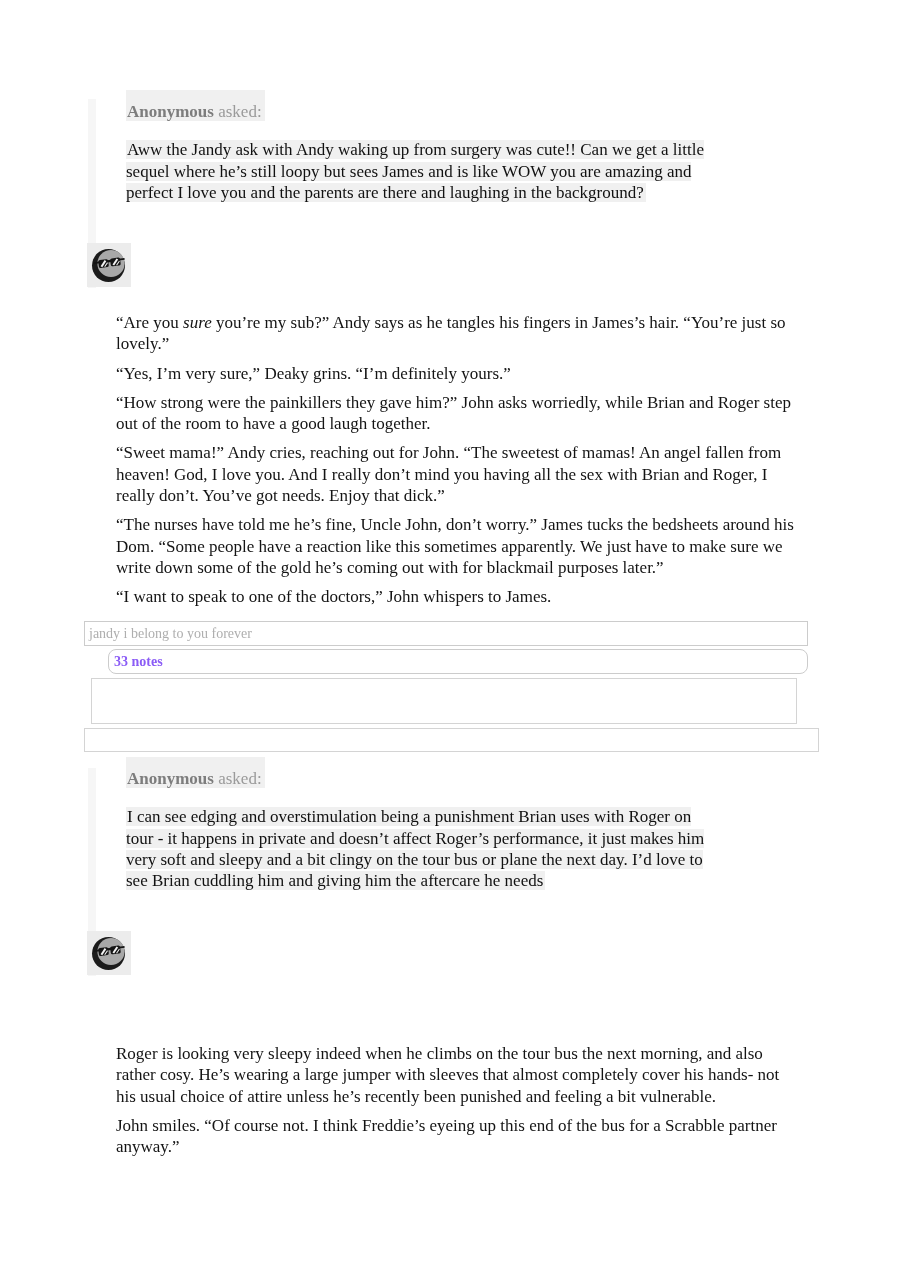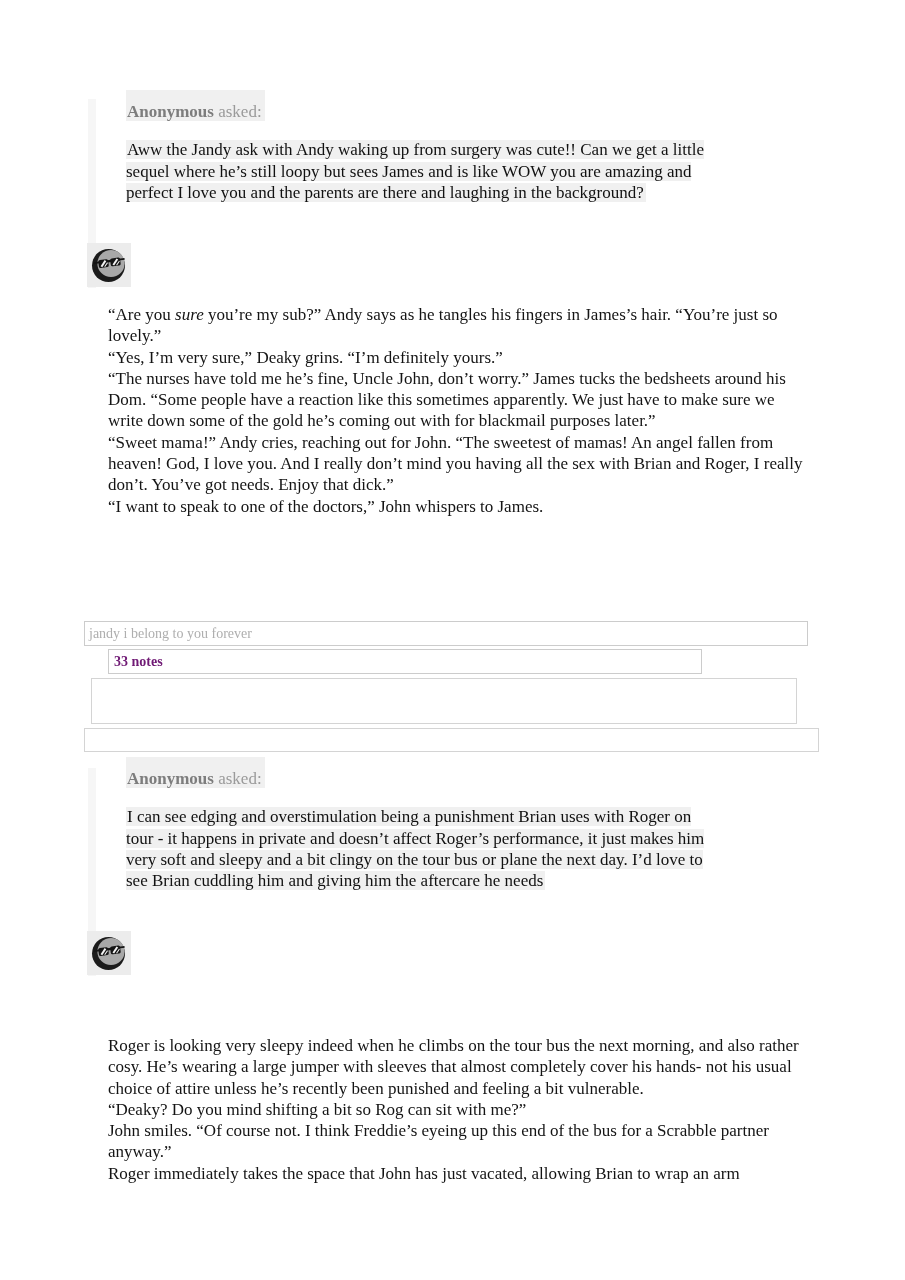--- a/index.html
+++ b/index.html
@@ -46,42 +46,43 @@
   }
   .avatar svg { display: block; }
   .answer {
     position: absolute;
     left: 108px;
     width: 700px;
     font-size: 17px;
     line-height: 21.3px;
     color: #141414;
   }
-  .answer p { margin: 0; }
+  .answer p { margin: 8px; }
   .boxed {
     position: absolute;
     box-sizing: border-box;
     border: 1px solid #cccccc;
     background: #ffffff;
     font-size: 14px;
     line-height: 21px;
     overflow: hidden;
   }
   .tag-box {
     left: 84px; top: 621px; width: 724px; height: 25px;
     color: #aeaeae;
     padding: 1px 4px;
     cursor: pointer;
   }
   .notes-box {
-    left: 108px; top: 649px; width: 594px; height: 25px;
-    color: #701a75;
+    left: 108px; top: 649px; width: 700px; height: 25px;
+    color: #8b5cf6;
     font-weight: bold;
     padding: 1px 5px;
     cursor: pointer;
+    border-radius: 8px;
   }
   .empty-box-1 { left: 91px; top: 678px; width: 706px; height: 46px; border-color: #d4d4d4; }
   .empty-box-2 { left: 84px; top: 728px; width: 735px; height: 24px; border-color: #d4d4d4; }
 </style>
 </head>
 <body>
 
 <div class="page">
 
   <div class="ask-strip" style="top:99px; height:189px;"></div>
@@ -110,22 +111,23 @@
         <line x1="17.2" y1="23.2" x2="20.6" y2="19.4" stroke="#f2f2f2" stroke-width="1"></line>
         <line x1="26" y1="22.6" x2="30.8" y2="17.2" stroke="#f2f2f2" stroke-width="2"></line>
         <line x1="29.2" y1="23.2" x2="32.6" y2="19.4" stroke="#f2f2f2" stroke-width="1"></line>
       </g>
     </svg>
   </div>
 
   <section class="answer" style="top:304px;">
     <p><span>“Are you </span><i>sure</i><span> you’re my sub?” Andy says as he tangles his fingers in James’s hair. “You’re just so lovely.”</span></p>
     <p>“Yes, I’m very sure,” Deaky grins. “I’m definitely yours.”</p>
+    <p>“How strong were the painkillers they gave him?” John asks worriedly, while Brian and Roger step out of the room to have a good laugh together.</p>
+    <p>“Sweet mama!” Andy cries, reaching out for John. “The sweetest of mamas! An angel fallen from heaven! God, I love you. And I really don’t mind you having all the sex with Brian and Roger, I really don’t. You’ve got needs. Enjoy that dick.”</p>
     <p>“The nurses have told me he’s fine, Uncle John, don’t worry.” James tucks the bedsheets around his Dom. “Some people have a reaction like this sometimes apparently. We just have to make sure we write down some of the gold he’s coming out with for blackmail purposes later.”</p>
-    <p>“Sweet mama!” Andy cries, reaching out for John. “The sweetest of mamas! An angel fallen from heaven! God, I love you. And I really don’t mind you having all the sex with Brian and Roger, I really don’t. You’ve got needs. Enjoy that dick.”</p>
     <p>“I want to speak to one of the doctors,” John whispers to James.</p>
   </section>
 
   <div class="boxed tag-box">
     <span>jandy i belong to you forever</span>
   </div>
 
   <div class="boxed notes-box">
     <span>33 notes</span>
   </div>
@@ -158,18 +160,16 @@
         <line x1="14" y1="22.6" x2="18.8" y2="17.2" stroke="#f2f2f2" stroke-width="2"></line>
         <line x1="17.2" y1="23.2" x2="20.6" y2="19.4" stroke="#f2f2f2" stroke-width="1"></line>
         <line x1="26" y1="22.6" x2="30.8" y2="17.2" stroke="#f2f2f2" stroke-width="2"></line>
         <line x1="29.2" y1="23.2" x2="32.6" y2="19.4" stroke="#f2f2f2" stroke-width="1"></line>
       </g>
     </svg>
   </div>
 
   <section class="answer" style="top:1035px;">
     <p>Roger is looking very sleepy indeed when he climbs on the tour bus the next morning, and also rather cosy. He’s wearing a large jumper with sleeves that almost completely cover his hands- not his usual choice of attire unless he’s recently been punished and feeling a bit vulnerable.</p>
-    <p>“Deaky? Do you mind shifting a bit so Rog can sit with me?”</p>
     <p>John smiles. “Of course not. I think Freddie’s eyeing up this end of the bus for a Scrabble partner anyway.”</p>
-    <p>Roger immediately takes the space that John has just vacated, allowing Brian to wrap an arm</p>
   </section>
 
 </div>
 
 </body></html>

